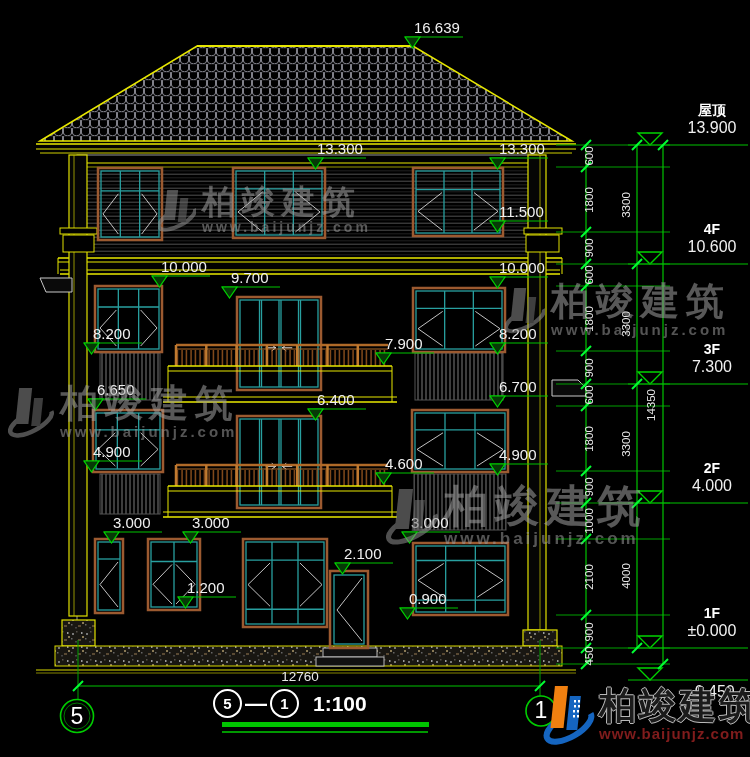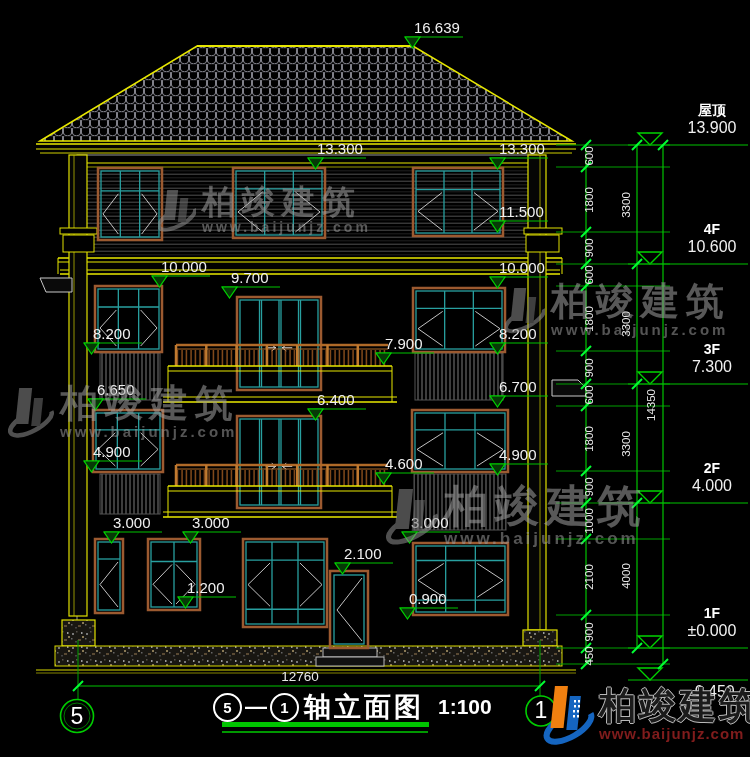--- a/index.html
+++ b/index.html
@@ -597,19 +597,18 @@
     <div class="bf-brand">柏竣建筑</div>
     <div class="bf-url">www.baijunjz.com</div>
   </div>
 </div>
 
 
 <div class="titlebar">
   <span class="circ">5</span>
   <span class="tdash">—</span>
   <span class="circ">1</span>
-  <span class="tname">轴立面图</span>
   <span class="tscale">1:100</span>
 </div>
 <div class="uline1"></div>
 <div class="uline2"></div>
 
 </div>
 
 </body></html>

